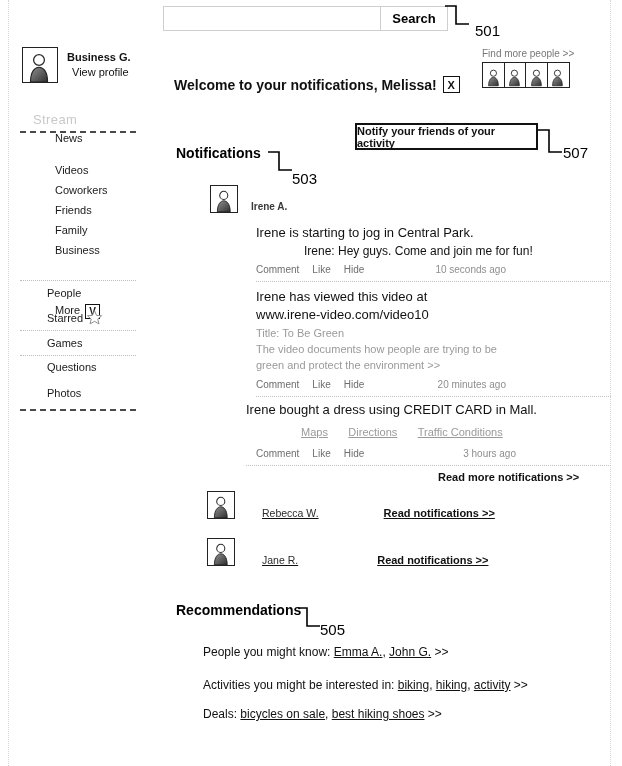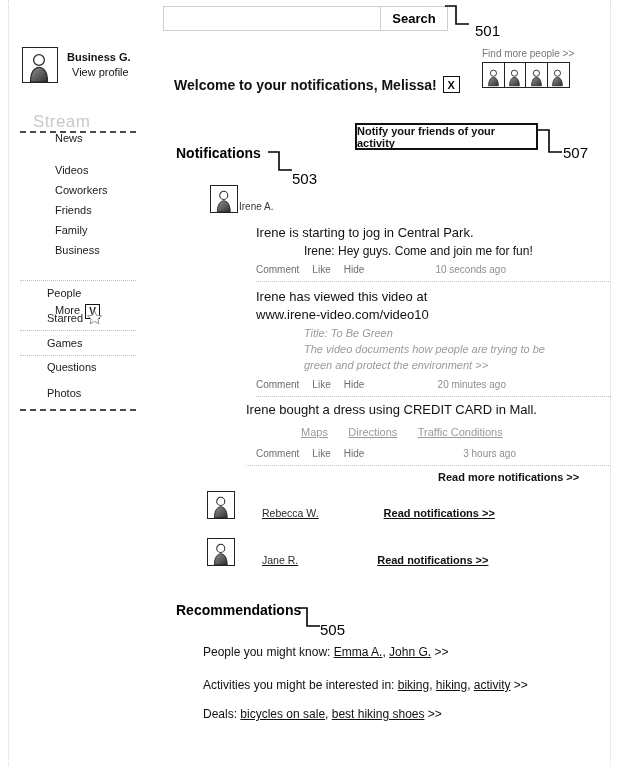--- a/index.html
+++ b/index.html
@@ -45,21 +45,21 @@
     display:flex;align-items:flex-end;justify-content:center;overflow:hidden;
   }
   .avatar-box.sz-lg{width:34px;height:34px;}
   .avatar-box.sz-md{width:26px;height:26px;}
   .avatar-box.sz-sm{width:21px;height:24px;}
   .profile-text{font-size:11px;line-height:1.35;}
   .profile-name{font-weight:bold;color:#111;}
   .profile-link{color:#111;padding-left:5px;cursor:pointer;}
 
   
-  #stream-label{left:33px;top:112px;font-size:17px;color:#c9c9c9;letter-spacing:.4px;}
+  #stream-label{left:33px;top:112px;font-size:13px;color:#c9c9c9;letter-spacing:.4px;}
   .side-rule-thick{
     left:20px;width:116px;height:0;
     border-top:2.5px dashed #4a4a4a;
   }
   .side-rule-thin{
     left:20px;width:116px;height:0;border-top:1px dotted #bdbdbd;
   }
   .side-item{
     left:55px;font-size:11px;color:#1a1a1a;cursor:pointer;white-space:nowrap;
   }
@@ -92,21 +92,21 @@
     display:flex;align-items:center;justify-content:center;
     font-size:11px;font-weight:bold;cursor:pointer;
   }
 
   
   .section-heading{font-size:14px;font-weight:bold;color:#000;}
   #notifications-heading{left:176px;top:145px;}
   #recommendations-heading{left:176px;top:602px;}
 
   
-  .notif-user{display:flex;align-items:center;gap:1px;}
+  .notif-user{display:flex;align-items:center;gap:13px;font-weight:bold;}
   .notif-username{font-size:10px;color:#3a3a3a;}
   .notif-main{font-size:13px;color:#111;line-height:1.35;}
   .notif-sub{font-size:12px;color:#111;}
   .notif-meta-grey{font-size:11px;color:#9a9a9a;line-height:1.45;}
   .action-row{display:flex;align-items:center;font-size:10px;color:#6e6e6e;}
   .action-row .act{cursor:pointer;margin-right:13px;}
   .action-row .ts{color:#8e8e8e;margin-left:auto;}
   .dotted-sep{height:0;border-top:1px dotted #c2c2c2;}
   .glink{
     color:#9a9a9a;text-decoration:underline;cursor:pointer;
@@ -252,21 +252,21 @@
       <span class="act">Like</span>
       <span class="act">Hide</span>
       <span class="ts">10 seconds ago</span>
     </div>
     <div class="dotted-sep" style="margin-top:6px;width:355px;"></div>
   </div>
 
   <div class="abs" style="left:256px;top:288px;width:355px;">
     <div class="notif-main">Irene has viewed this video at</div>
     <div class="notif-main">www.irene-video.com/video10</div>
-    <div class="notif-meta-grey" style="margin-top:3px;margin-left:48px;font-style:italic;">
+    <div class="notif-meta-grey" style="margin-top:3px;">
       <div>Title: To Be Green</div>
       <div>The video documents how people are trying to be</div>
       <div>green and protect the environment &gt;&gt;</div>
     </div>
     <div class="action-row" style="margin-top:5px;width:250px;">
       <span class="act">Comment</span>
       <span class="act">Like</span>
       <span class="act">Hide</span>
       <span class="ts">20 minutes ago</span>
     </div>

